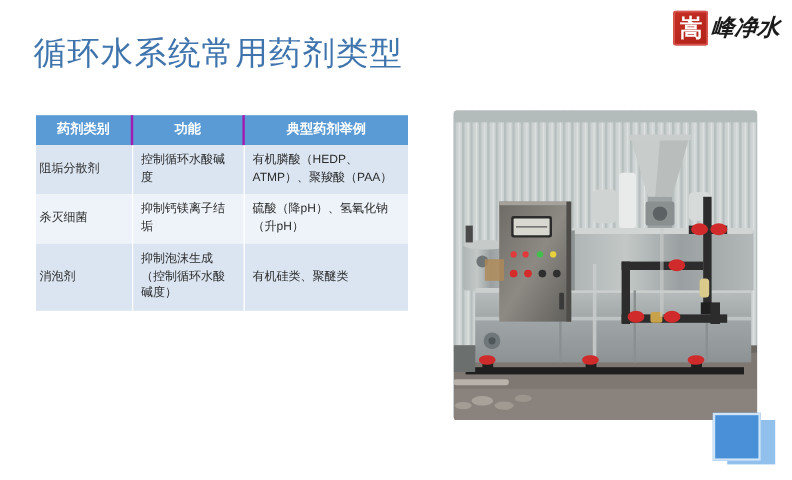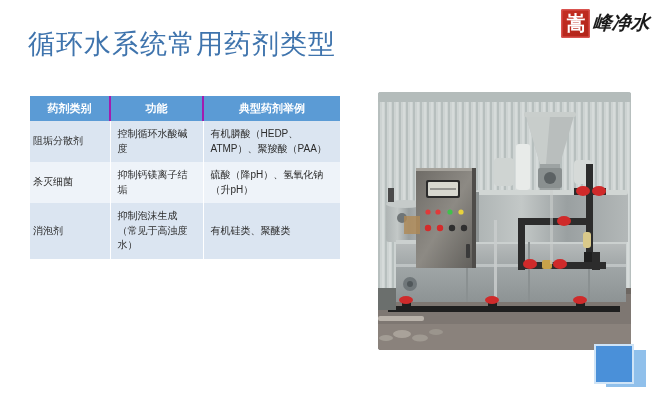--- a/index.html
+++ b/index.html
@@ -183,21 +183,21 @@
         <td>控制循环水酸碱度</td>
         <td><span>有机膦酸（HEDP、ATMP）、聚羧酸（PAA）</span></td>
       </tr>
       <tr class="even">
         <td class="cat">杀灭细菌</td>
         <td>抑制钙镁离子结垢</td>
         <td><span>硫酸（降pH）、氢氧化钠（升pH）</span></td>
       </tr>
       <tr class="odd">
         <td class="cat">消泡剂</td>
-        <td>抑制泡沫生成（常见于高浊度水）</td>
+        <td>抑制泡沫生成（控制循环水酸碱度）</td>
         <td><span>有机硅类、聚醚类</span></td>
       </tr>
     </tbody>
   </table>
 </div>
 
 <div class="photo">
   <svg viewBox="0 0 253 258" preserveAspectRatio="none">
     <defs>
       <linearGradient id="steel" x1="0" y1="0" x2="0" y2="1">

